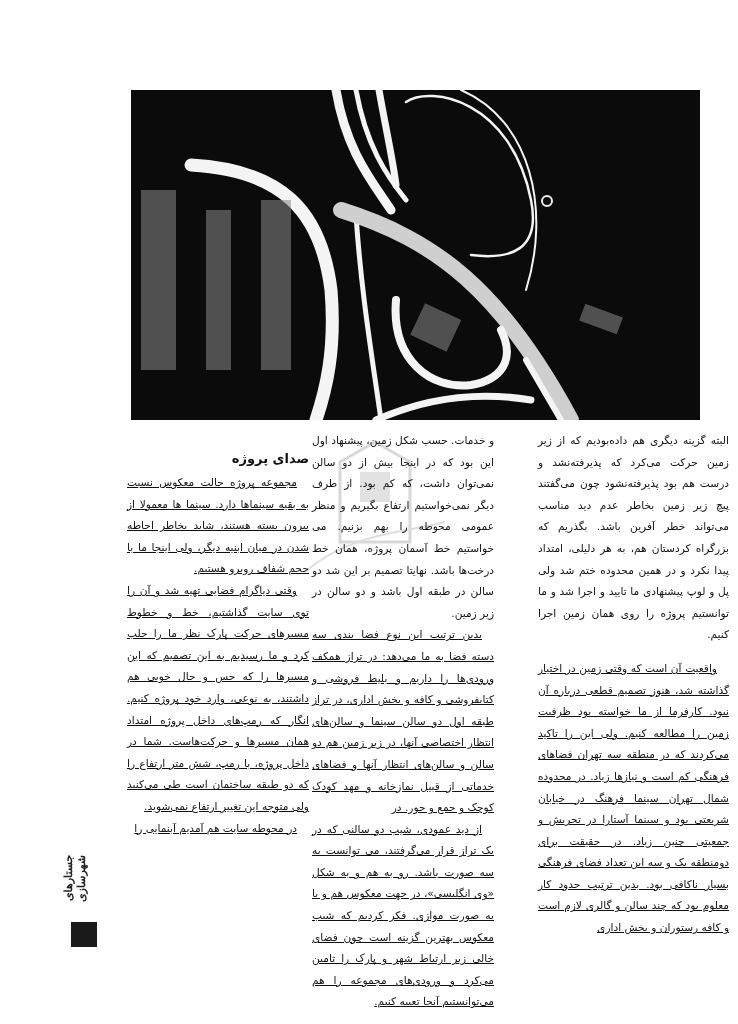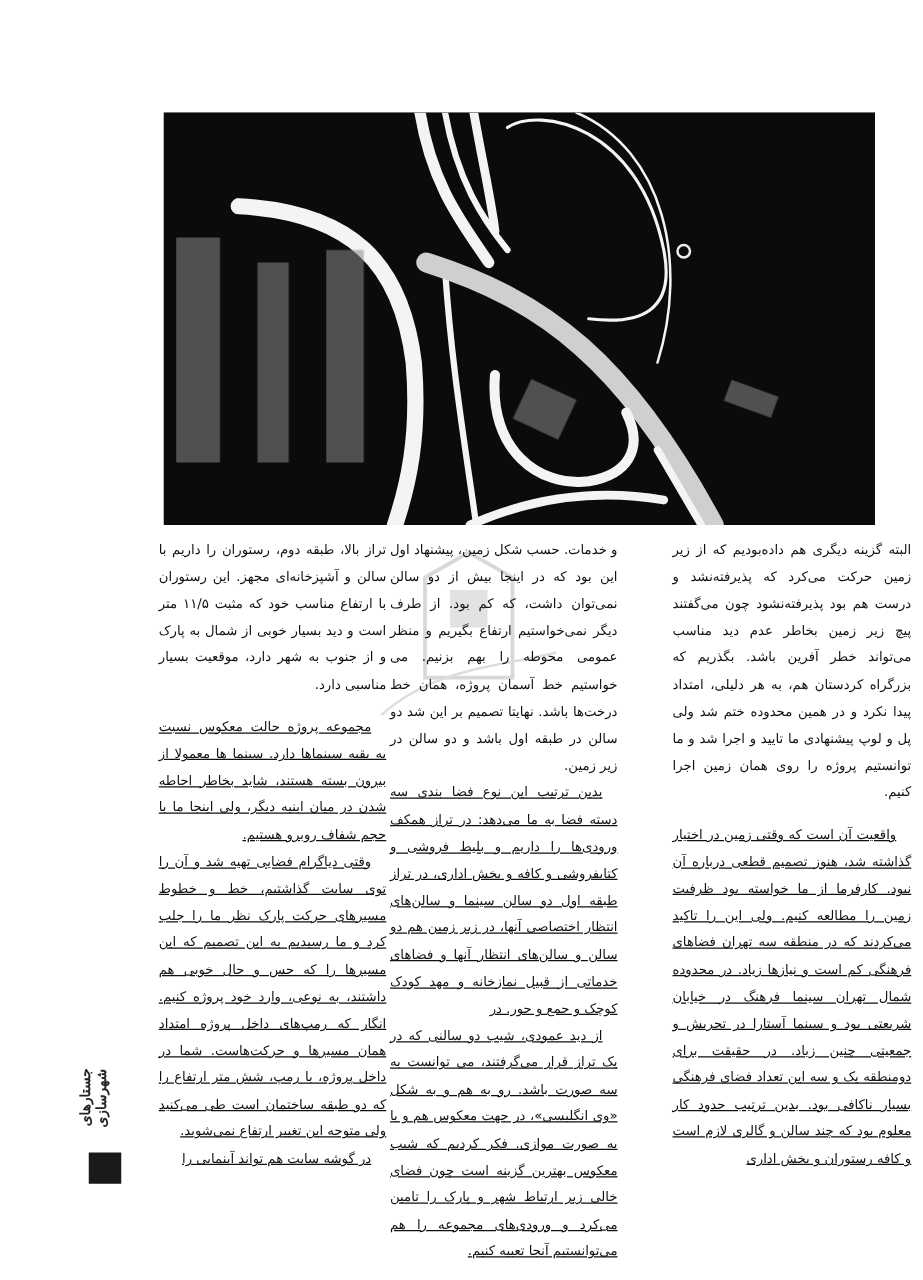--- a/index.html
+++ b/index.html
@@ -66,21 +66,21 @@
   <p class="ind">واقعیت آن است که وقتی زمین در اختیار گذاشته شد، هنوز تصمیم قطعی درباره آن نبود. کارفرما از ما خواسته بود ظرفیت زمین را مطالعه کنیم. ولی این را تاکید می‌کردند که در منطقه سه تهران فضاهای فرهنگی کم است و نیازها زیاد. در محدوده شمال تهران سینما فرهنگ در خیابان شریعتی بود و سینما آستارا در تجریش و جمعیتی چنین زیاد. در حقیقت برای دومنطقه یک و سه این تعداد فضای فرهنگی بسیار ناکافی بود. بدین ترتیب حدود کار معلوم بود که چند سالن و گالری لازم است و کافه رستوران و بخش اداری</p>
 </div>
 
 <div class="col col-mid">
   <p>و خدمات. حسب شکل زمین، پیشنهاد اول این بود که در اینجا بیش از دو سالن نمی‌توان داشت، که کم بود. از طرف دیگر نمی‌خواستیم ارتفاع بگیریم و منظر عمومی محوطه را بهم بزنیم. می خواستیم خط آسمان پروژه، همان خط درخت‌ها باشد. نهایتا تصمیم بر این شد دو سالن در طبقه اول باشد و دو سالن در زیر زمین.</p>
   <p class="ind">بدین ترتیب این نوع فضا بندی سه دسته فضا به ما می‌دهد: در تراز همکف ورودی‌ها را داریم و بلیط فروشی و کتابفروشی و کافه و بخش اداری، در تراز طبقه اول دو سالن سینما و سالن‌های انتظار اختصاصی آنها، در زیر زمین هم دو سالن و سالن‌های انتظار آنها و فضاهای خدماتی از قبیل نمازخانه و مهد کودک کوچک و جمع و جور. در</p>
   <p class="ind">از دید عمودی، شیب دو سالنی که در یک تراز قرار می‌گرفتند، می توانست به سه صورت باشد. رو به هم و به شکل «وی انگلیسی»، در جهت معکوس هم و یا به صورت موازی. فکر کردیم که شیب معکوس بهترین گزینه است چون فضای خالی زیر ارتباط شهر و پارک را تامین می‌کرد و ورودی‌های مجموعه را هم می‌توانستیم آنجا تعبیه کنیم.</p>
 </div>
 
 <div class="col col-left">
-  <p>تراز بالا، طبقه دوم، رستوران را داریم با سالن و آشپزخانه‌ای مجهز. این رستوران با ارتفاع مناسب خود که مثبت ۱۱/۵ متر است و دید بسیار خوبی از شمال به پارک و از جنوب به شهر دارد، موقعیت بسیار مناسبی دارد.</p>
   <div class="gap"></div>
+  <div class="heading">صدای پروژه</div>
   <p class="ind">مجموعه پروژه حالت معکوس نسبت به بقیه سینماها دارد. سینما ها معمولا از بیرون بسته هستند، شاید بخاطر احاطه شدن در میان ابنیه دیگر، ولی اینجا ما با حجم شفاف روبرو هستیم.</p>
   <p class="ind">وقتی دیاگرام فضایی تهیه شد و آن را توی سایت گذاشتیم، خط و خطوط مسیرهای حرکت پارک نظر ما را جلب کرد و ما رسیدیم به این تصمیم که این مسیرها را که حس و حال خوبی هم داشتند، به نوعی، وارد خود پروژه کنیم. انگار که رمپ‌های داخل پروژه امتداد همان مسیرها و حرکت‌هاست. شما در داخل پروژه، با رمپ، شش متر ارتفاع را که دو طبقه ساختمان است طی می‌کنید ولی متوجه این تغییر ارتفاع نمی‌شوید.</p>
-  <p class="ind">در گوشه سایت هم تواند آبنمایی را</p>
+  <p class="ind">در محوطه سایت هم آمدیم آبنمایی را</p>
 </div>
 
 <div class="masthead">جستارهای شهرسازی</div>
 <div class="block"></div>
 
 </body></html>

